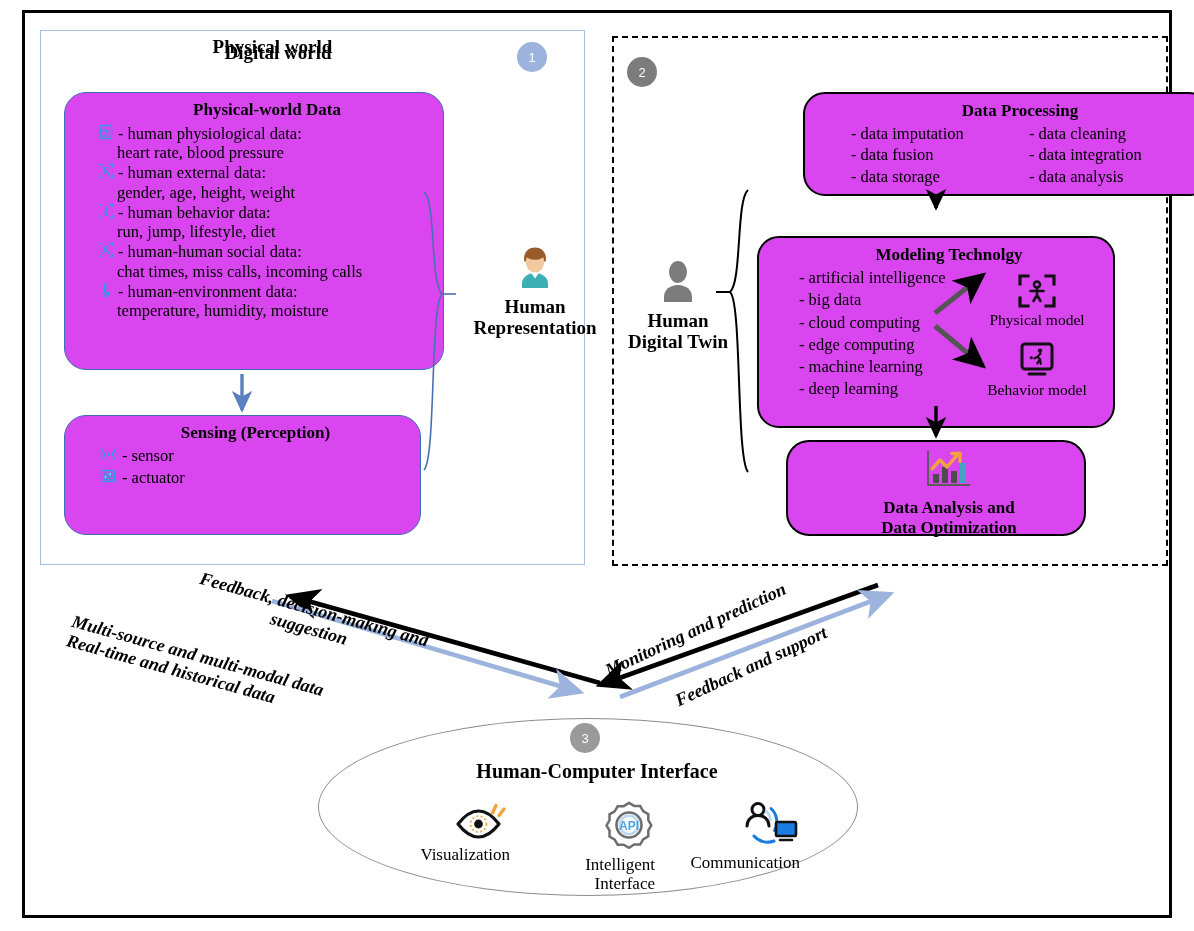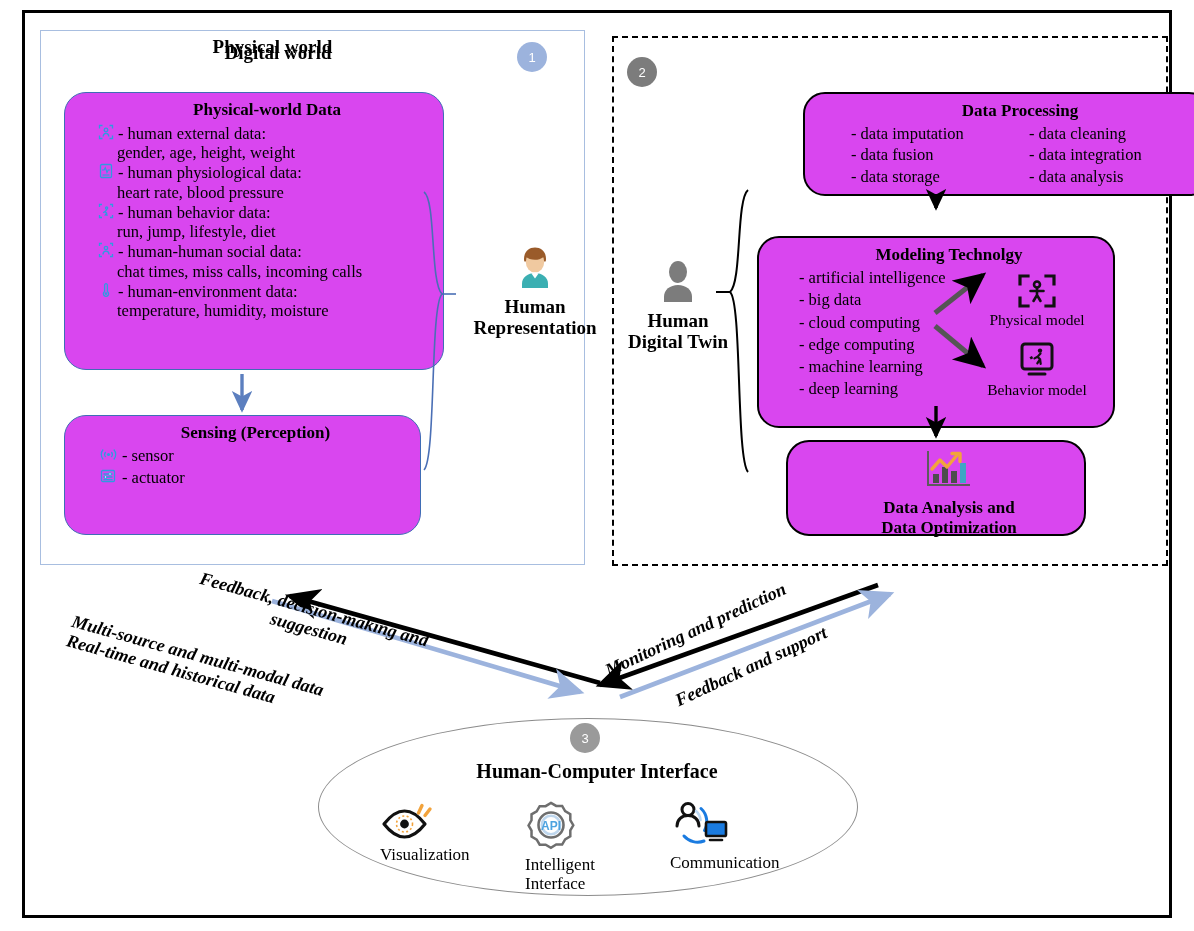--- a/index.html
+++ b/index.html
@@ -55,21 +55,21 @@
   .danalysis{left:786px;top:440px;width:300px;height:96px;border-radius:23px;}
   .da-label{text-align:center;font-weight:bold;font-size:17px;line-height:1.16;margin-top:2px;}
 
   .hdt-wrap{position:absolute;left:608px;top:258px;width:140px;text-align:center;}
   .hdt-label{font-weight:bold;font-size:19px;line-height:1.12;}
 
   
   .hci{position:absolute;left:318px;top:718px;width:540px;height:178px;border:1.3px solid #8C8C8C;border-radius:50%;box-sizing:border-box;background:#fff;}
   .hci-title{position:absolute;left:0;top:760px;width:1194px;text-align:center;font-weight:bold;font-size:20px;}
   .hci-items{position:absolute;left:380px;top:800px;width:420px;display:flex;justify-content:space-between;}
-  .hci-item{width:130px;text-align:left;}
+  .hci-item{width:130px;text-align:right;}
   .hci-lab{font-size:17px;line-height:1.1;margin-top:2px;}
 
   
   .alab{position:absolute;font-weight:bold;font-style:italic;font-size:18px;white-space:nowrap;line-height:1.12;}
   #lab-feedback-dm{left:203px;top:568px;transform:rotate(15.5deg);transform-origin:left top;}
   #lab-multisource{left:75px;top:611px;transform:rotate(15.5deg);transform-origin:left top;}
   #lab-monitoring{left:602px;top:662px;transform:rotate(-25deg);transform-origin:left top;}
   #lab-fbsupport{left:672px;top:692px;transform:rotate(-25deg);transform-origin:left top;}
 
   svg.ov{position:absolute;left:0;top:0;width:1194px;height:931px;pointer-events:none;}
@@ -81,47 +81,47 @@
 
   <div class="frame"></div>
 
   <div class="pw-panel"></div>
   <div class="pw-title">Physical world</div>
   <div class="badge badge1">1</div>
 
   <div class="rbox rbox-blue pwdata">
     <div class="box-head">Physical-world Data</div>
     <ul class="dlist">
+      <li>
+        <div class="drow">
+          <span class="dico">
+            <svg width="16" height="16" viewBox="0 0 16 16">
+                <rect x="2.5" y="1.5" width="11" height="13" rx="1.2" fill="none" stroke="#2F9BE0" stroke-width="1.3"></rect>
+                <path d="M4 7h2l1.3-2.4L9 9.4l1.2-2.4H12" fill="none" stroke="#2F9BE0" stroke-width="1.2"></path>
+                <path d="M4.5 12h7" stroke="#2F9BE0" stroke-width="1.2"></path>
+              </svg>
+          </span>
+          <span>- human physiological data:</span>
+        </div>
+        <div class="dsub">heart rate, blood pressure</div>
+      </li>
       <li>
         <div class="drow">
           <span class="dico">
             <svg width="16" height="16" viewBox="0 0 16 16">
                 <g fill="none" stroke="#2F9BE0" stroke-width="1.3">
                   <path d="M1.5 4.5V1.5H4.5M11.5 1.5H14.5V4.5M14.5 11.5V14.5H11.5M4.5 14.5H1.5V11.5"></path>
                   <circle cx="8" cy="6" r="1.8"></circle>
                   <path d="M5.2 12.5c0-2 1.3-3.2 2.8-3.2s2.8 1.2 2.8 3.2"></path>
                 </g>
               </svg>
           </span>
           <span>- human external data:</span>
         </div>
         <div class="dsub">gender, age, height, weight</div>
-      </li>
-      <li>
-        <div class="drow">
-          <span class="dico">
-            <svg width="16" height="16" viewBox="0 0 16 16">
-                <rect x="2.5" y="1.5" width="11" height="13" rx="1.2" fill="none" stroke="#2F9BE0" stroke-width="1.3"></rect>
-                <path d="M4 7h2l1.3-2.4L9 9.4l1.2-2.4H12" fill="none" stroke="#2F9BE0" stroke-width="1.2"></path>
-                <path d="M4.5 12h7" stroke="#2F9BE0" stroke-width="1.2"></path>
-              </svg>
-          </span>
-          <span>- human physiological data:</span>
-        </div>
-        <div class="dsub">heart rate, blood pressure</div>
       </li>
       <li>
         <div class="drow">
           <span class="dico">
             <svg width="16" height="16" viewBox="0 0 16 16">
                 <g fill="none" stroke="#2F9BE0" stroke-width="1.3">
                   <path d="M1.5 4V1.5H4M12 1.5h2.5V4M14.5 12v2.5H12M4 14.5H1.5V12"></path>
                   <circle cx="8.6" cy="5" r="1.1"></circle>
                   <path d="M9 6.4L7 8.6l1.6 1.4.4 3M7 8.6L5.2 9.8M8.6 10l-1.8 2.6"></path>
                 </g>

